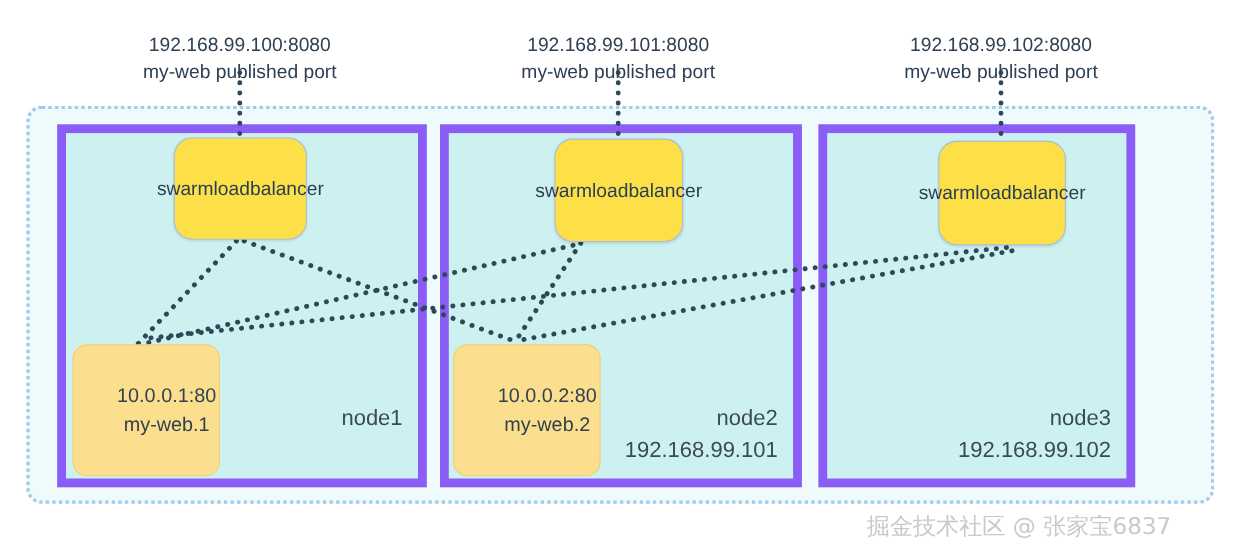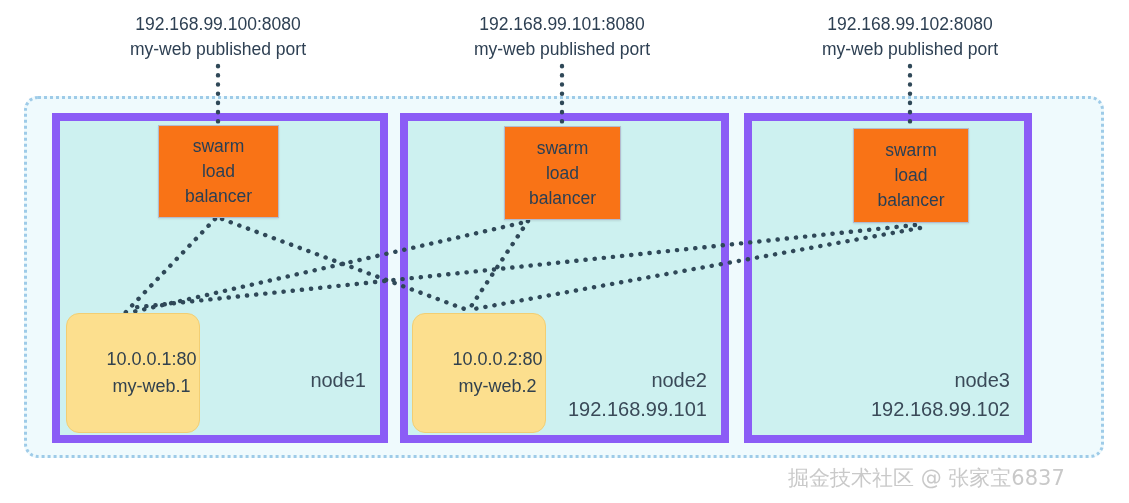--- a/index.html
+++ b/index.html
@@ -33,20 +33,21 @@
 
   
   .callout {
     position: absolute;
     text-align: center;
     font-size: 17.5px;
     line-height: 25px;
     color: #2e4053;
     white-space: nowrap;
     z-index: 6;
+    margin-top: 16px;
   }
   .callout .l2 { display: block; }
 
   
   .ingress {
     position: absolute;
     left: 24px;
     top: 96px;
     width: 1080px;
     height: 362px;
@@ -88,26 +89,26 @@
     right: 14px;
     bottom: 14px;
     font-size: 20px;
     color: #3a4a58;
     white-space: nowrap;
   }
 
   
   .lb {
     position: absolute;
-    background: #f97316;
+    background: #fde047;
     border: 1.5px solid #b3bbcf;
-    border-radius: 0;
+    border-radius: 17px;
     box-sizing: border-box;
     display: flex;
-    flex-direction: column;
+    flex-direction: row;
     align-items: center;
     justify-content: center;
     font-size: 17.5px;
     line-height: 25px;
     color: #2a3f54;
     z-index: 8;
     box-shadow: 0 1px 2px rgba(0,0,0,0.10);
   }
 
   

